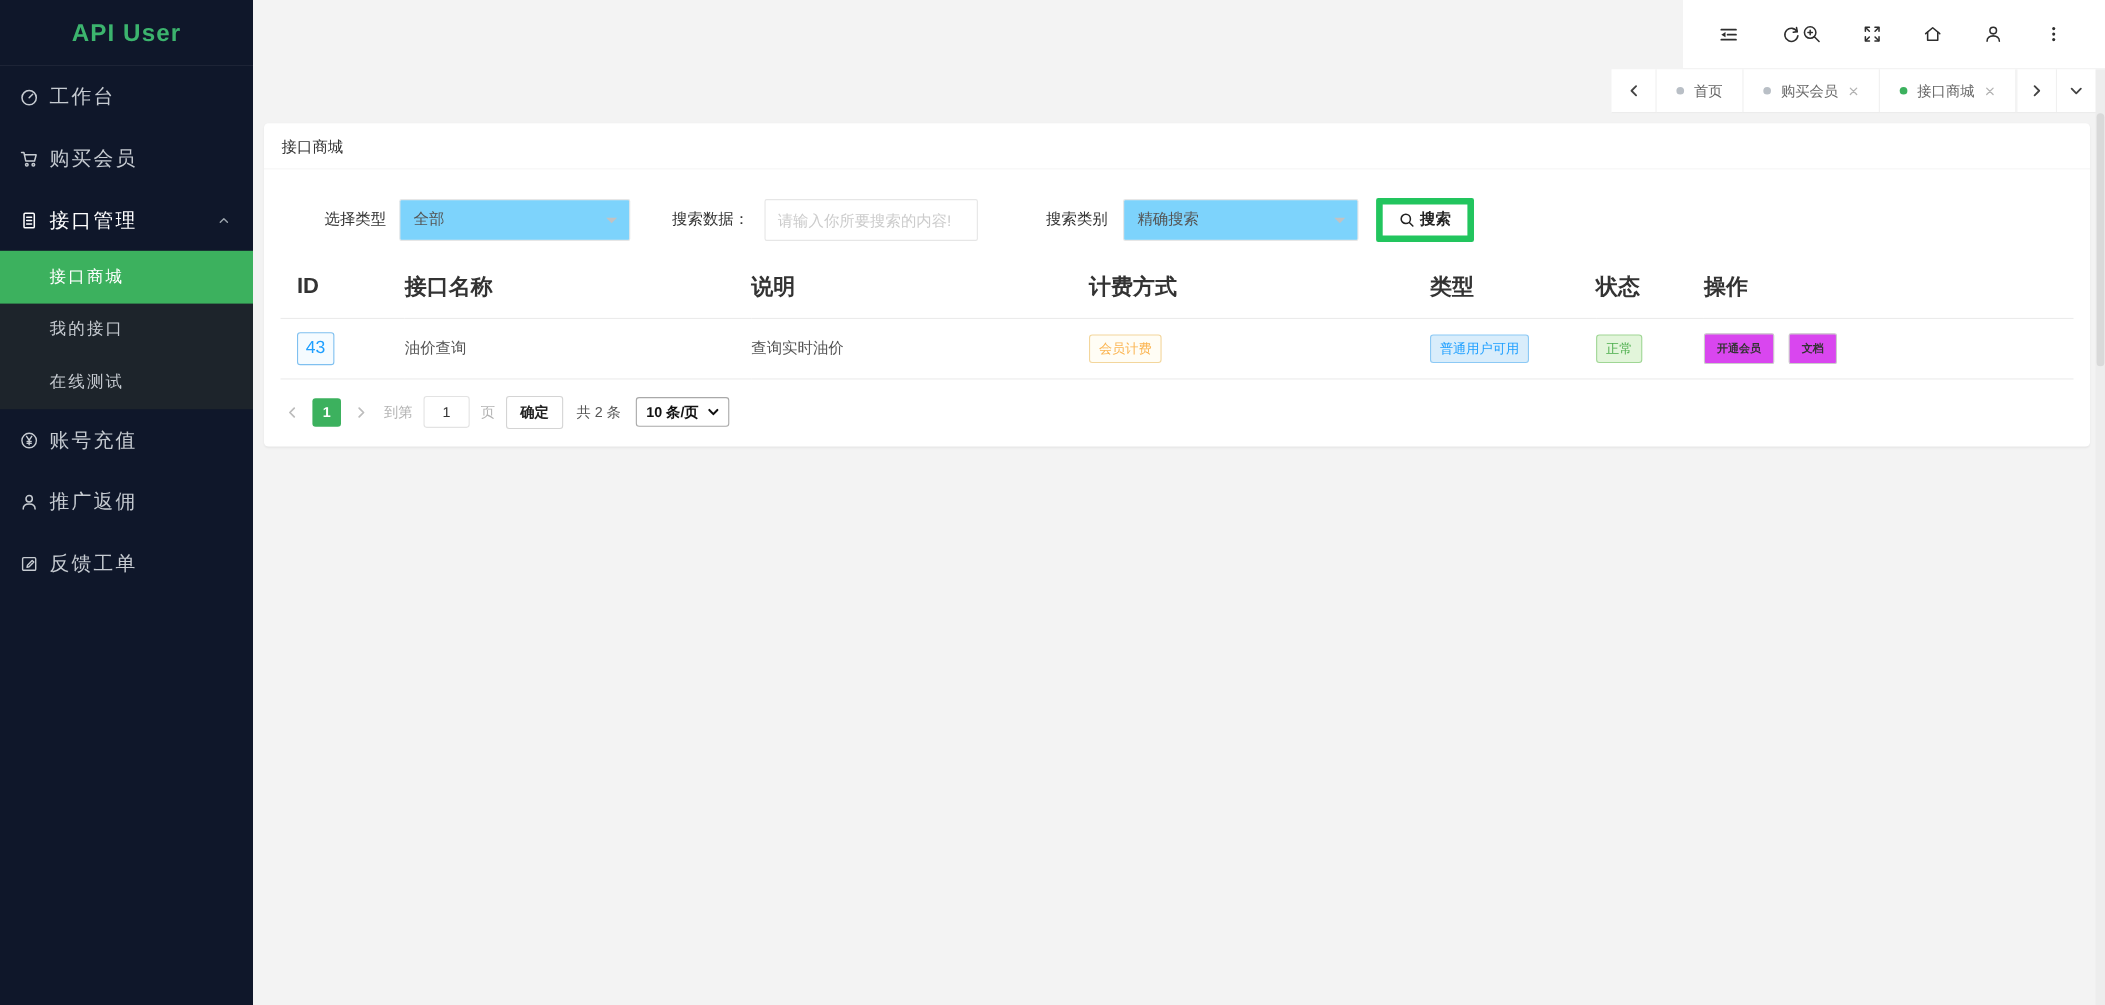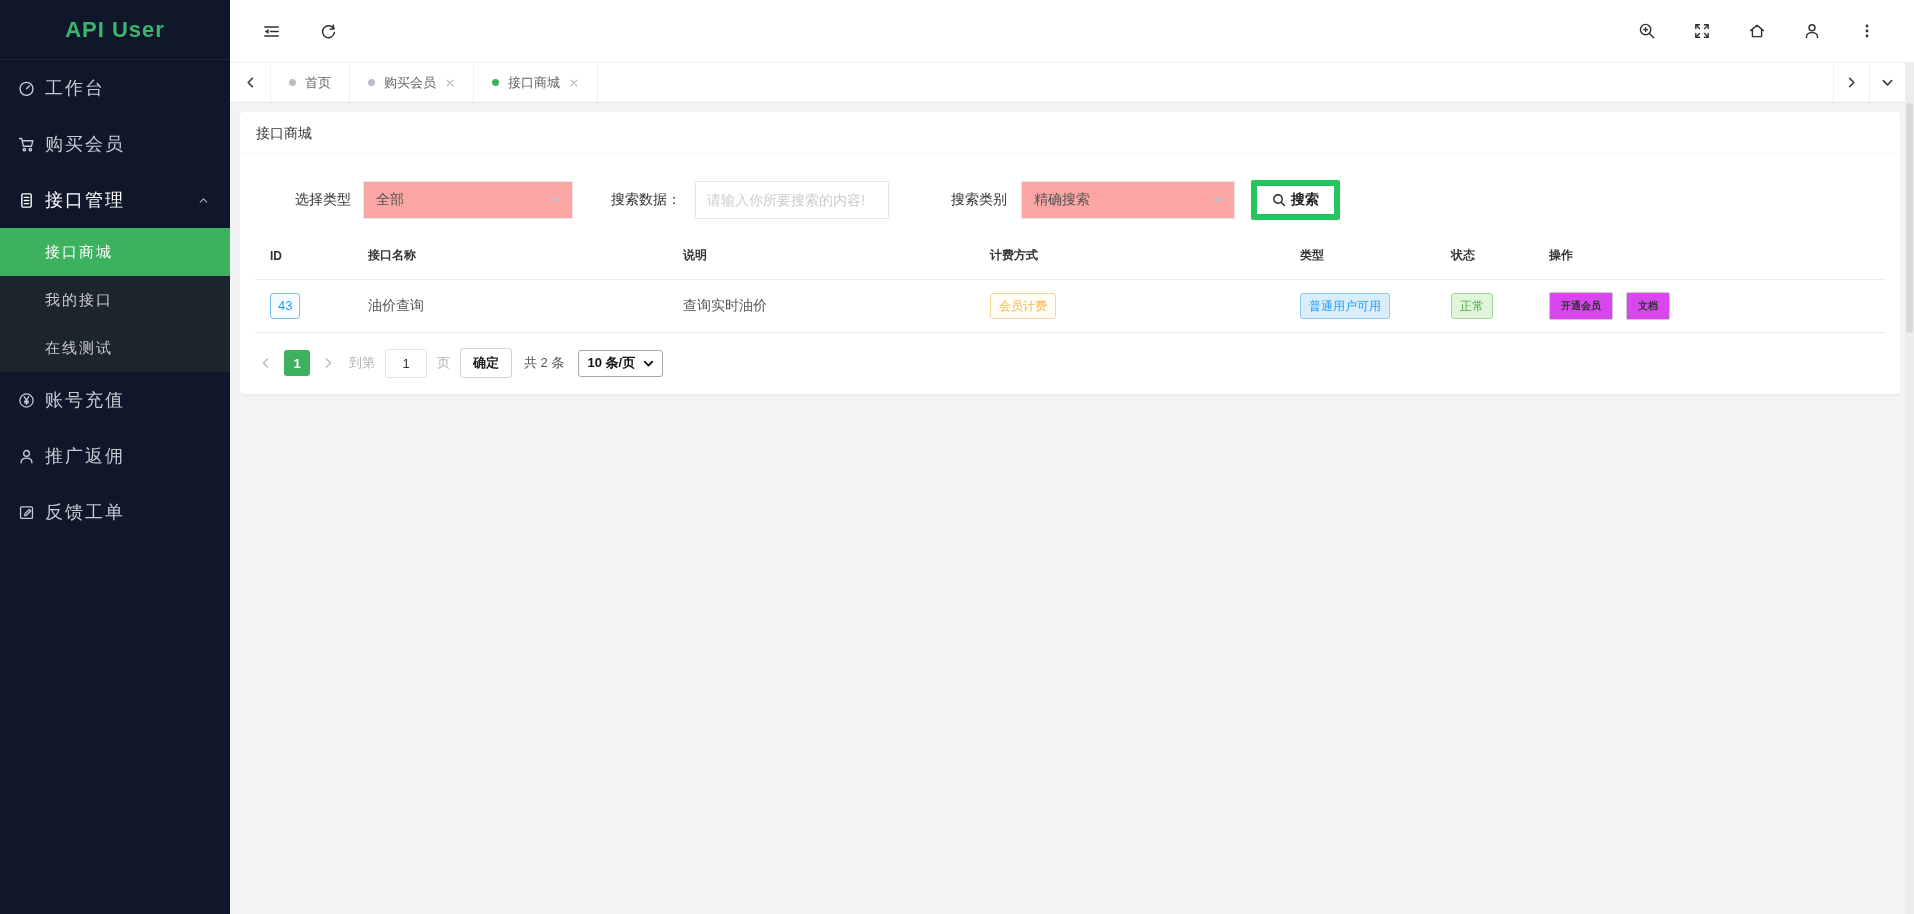--- a/index.html
+++ b/index.html
@@ -18,21 +18,21 @@
   .nav-icon { width:17px; height:17px; margin-right:10px; display:flex; align-items:center; }
   .nav-icon svg { width:17px; height:17px; }
   .nav-caret { margin-left:auto; color:#9aa3ab; display:flex; }
   .nav-caret svg { width:13px; height:13px; }
   .submenu { background:#1d242b; }
   .sub-item { height:48px; line-height:48px; padding-left:45px; color:#c6cbd1;
               font-size:15px; letter-spacing:2px; cursor:pointer; }
   .sub-item.active { background:#3cb15e; color:#fff; }
 
   
-  .main { flex:1; display:flex; flex-direction:column; position:relative; background:#f3f3f3; }
+  .main { flex:1; display:flex; flex-direction:column; position:relative; background:#f3f3f3;align-items:flex-end; }
 
   .topbar { height:63px; background:#fff; display:flex; align-items:center;
             padding:0 38px 0 32px; border-bottom:1px solid #f0f0f0; flex:none; }
   .tb-btn { display:flex; align-items:center; justify-content:center; color:#2e2e2e; cursor:pointer; }
   .tb-btn svg { width:19px; height:17px; }
   .tb-left { display:flex; align-items:center; gap:38px; }
   .tb-right { margin-left:auto; display:flex; align-items:center; gap:37px; }
   .tb-right svg { width:18px; height:18px; }
 
   .tabbar { height:40px; background:#fff; display:flex; align-items:stretch;
@@ -55,45 +55,45 @@
 
   
   .content { flex:1; padding:9px 14px 0 10px; }
   .card { background:#fff; border-radius:4px; box-shadow:0 1px 2px rgba(0,0,0,.06); }
   .card-header { height:42px; line-height:42px; padding:0 16px; font-size:14px; color:#333;
                  border-bottom:1px solid #f6f6f6; }
   .card-body { padding:12px 15px 16px; }
 
   .filter-row { display:flex; align-items:center; margin:14px 0 6px 40px; }
   .flabel { font-size:14px; color:#333; white-space:nowrap; }
-  .sel { height:38px; border:1px solid #e6e6e6; border-radius:2px; background:#fca5a5;
+  .sel { height:38px; border:1px solid #e6e6e6; border-radius:2px; background:#7dd3fc;
          display:flex; align-items:center; padding:0 28px 0 12px; font-size:14px; color:#555;
          position:relative; cursor:pointer; }
   .sel .caret { position:absolute; right:11px; top:16px; width:0; height:0;
                 border:5px solid transparent; border-top-color:#c2c2c2; }
   .sel.type { width:210px; margin:0 38px 0 12px; }
   .sel.cat  { width:214px; margin:0 16px 0 14px; }
   .f-input { width:194px; height:38px; border:1px solid #e6e6e6; border-radius:2px;
              padding:0 11px; font-size:14px; color:#555; margin:0 62px 0 14px; outline:none; }
   .f-input::placeholder { color:#ccc; }
   .search-btn { height:40px; padding:0 15px; background:#fff; border:6px solid #22c55e;
                 border-radius:2px; font-size:14px; font-weight:bold; color:#222;
                 display:flex; align-items:center; gap:5px; cursor:pointer;
                 font-family:inherit; }
   .search-btn svg { width:14px; height:14px; }
 
   table { width:100%; border-collapse:collapse; margin-top:12px; table-layout:fixed; }
-  th { text-align:left; font-size:12px; color:#333; font-weight:bold;
+  th { text-align:left; font-size:20px; color:#333; font-weight:bold;
        padding:15px 0; border-bottom:1px solid #ebebeb; }
   td { font-size:14px; color:#555; padding:12px 0; border-bottom:1px solid #ebebeb; }
   .cfirst { padding-left:15px; }
 
   .badge { display:inline-block; font-size:12px; padding:4px 8px; border-radius:3px;
            border:1px solid; line-height:1.35; white-space:nowrap; }
-  .badge-id     { color:#1e9fff; border-color:#7fc0f0; background:#f5fbff; padding:3px 7px; font-size:13px; }
+  .badge-id     { color:#1e9fff; border-color:#7fc0f0; background:#f5fbff; padding:3px 7px; font-size:16px; }
   .badge-warn   { color:#fbb450; border-color:#f3d69c; background:#fffdf5; }
   .badge-free   { color:#5bb75b; border-color:#a5d79b; background:#f6fcf2; }
   .badge-type   { color:#1e9fff; border-color:#8cc9f5; background:#d9edfb; }
   .badge-status { color:#4cae4c; border-color:#9fd694; background:#e2f5da; }
 
   .act-btn { display:inline-block; padding:6px 11px; border:1px solid #cccccc; border-radius:2px;
              background:#d946ef; font-size:10px; font-weight:bold; color:#333; margin-right:9px;
              cursor:pointer; font-family:inherit; }
 
   .pager { display:flex; align-items:center; margin-top:15px; font-size:13px; }

